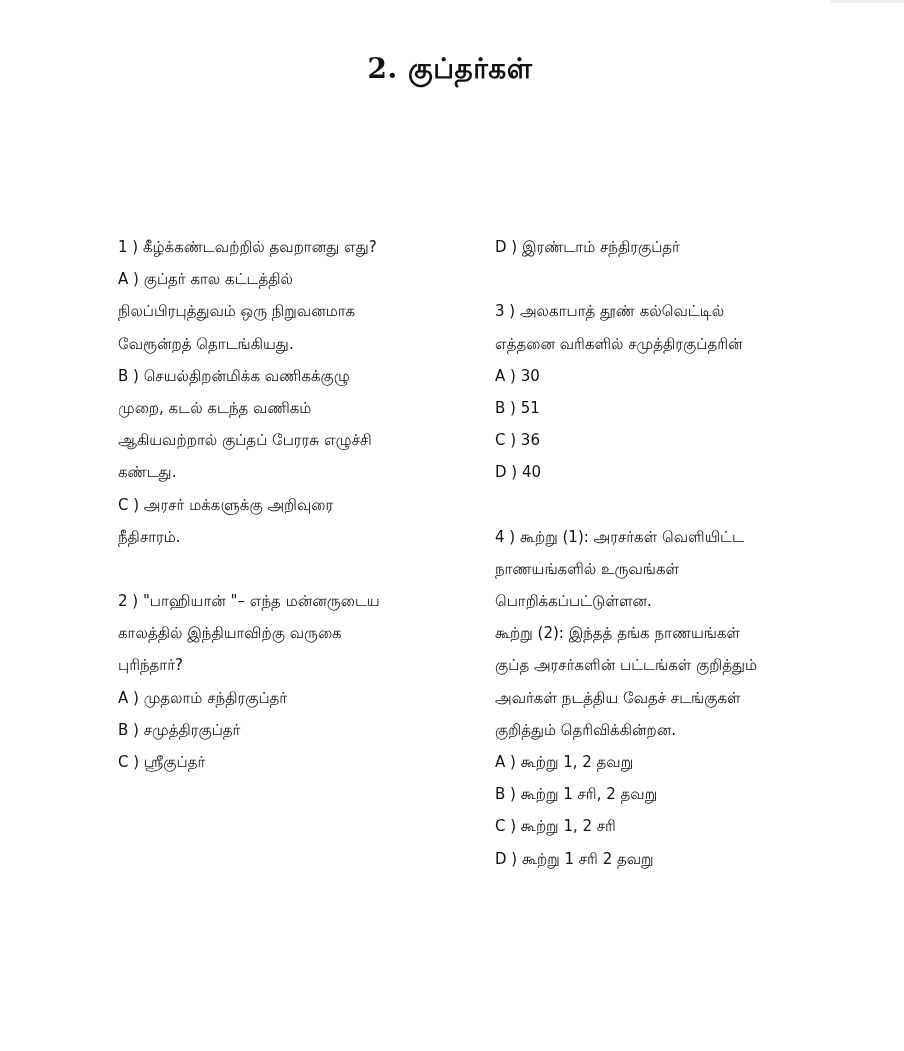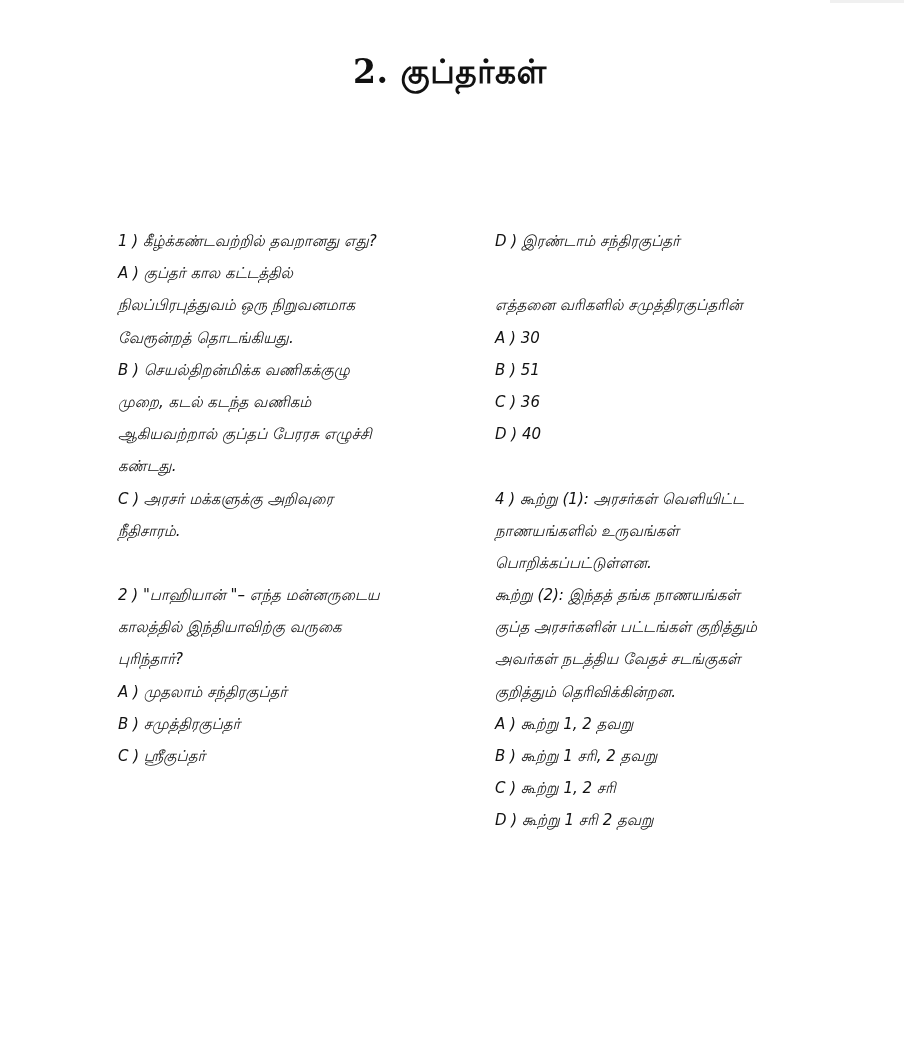--- a/index.html
+++ b/index.html
@@ -23,30 +23,29 @@
       height: 3px;
       background: #f0f0f0;
     }
     .page-title {
       position: absolute;
       top: 52px;
       left: 0;
       width: 900px;
       text-align: center;
       font-family: "DejaVu Serif", serif;
-      font-size: 33px;
+      font-size: 28px;
       font-weight: bold;
       color: #111;
       letter-spacing: 0.5px;
     }
     .column {
       position: absolute;
-      top: 225px;
+      top: 231px;
       font-size: 15px;
-      font-style: italic;
       line-height: 32.2px;
     }
     .col-left { left: 118px; width: 360px; }
     .col-right { left: 495px; width: 340px; }
     .line {
       white-space: nowrap;
       height: 32.2px;
     }
     .gap { height: 32.2px; }
   </style>
@@ -91,20 +90,21 @@
   </div>
 </div>
 
 <div class="column col-right">
   <div class="line">D ) இரண்டாம் சந்திரகுப்தர்</div>
 
   <div class="gap"></div>
 
   <div>
     <div>
+      <div class="line">3 ) அலகாபாத் தூண் கல்வெட்டில்</div>
       <div class="line">எத்தனை வரிகளில் சமுத்திரகுப்தரின்</div>
     </div>
     <div class="line">A ) 30</div>
     <div class="line">B ) 51</div>
     <div class="line">C ) 36</div>
     <div class="line">D ) 40</div>
   </div>
 
   <div class="gap"></div>
 

